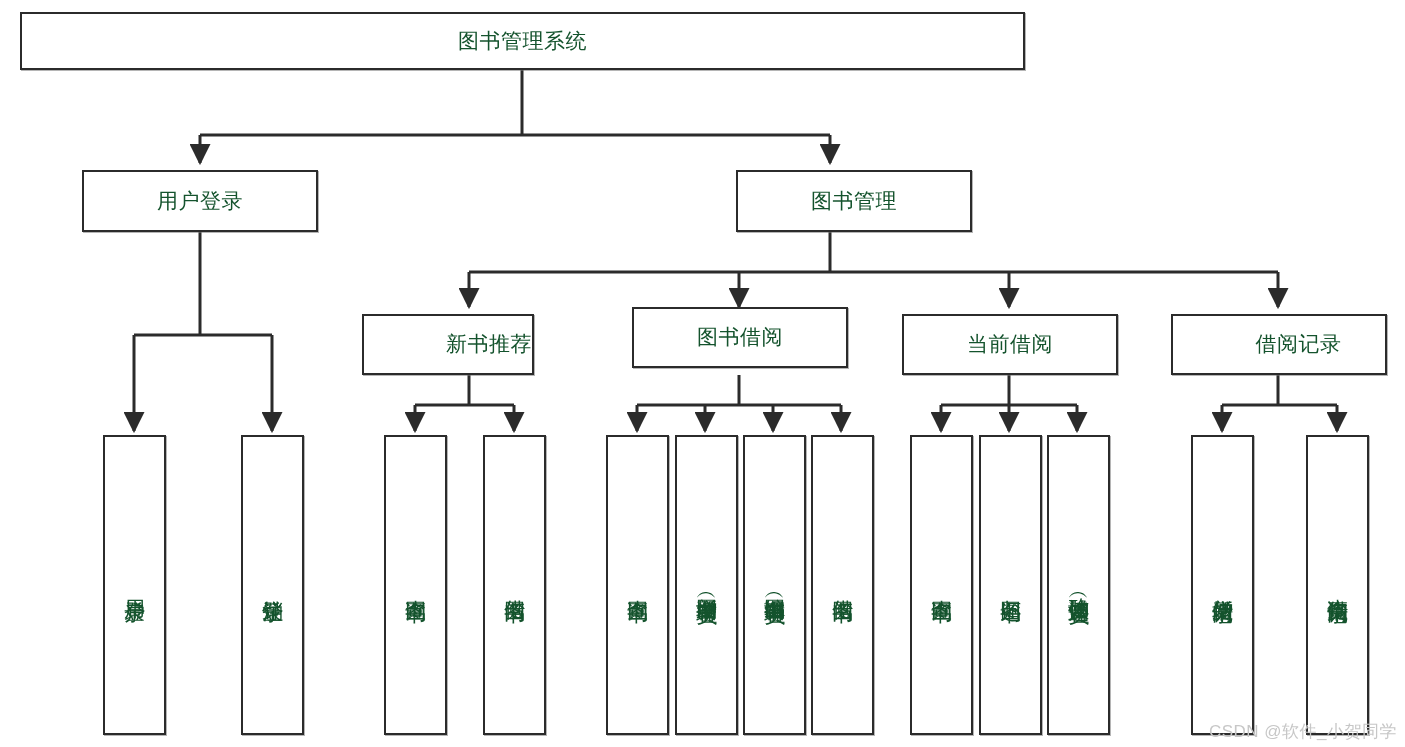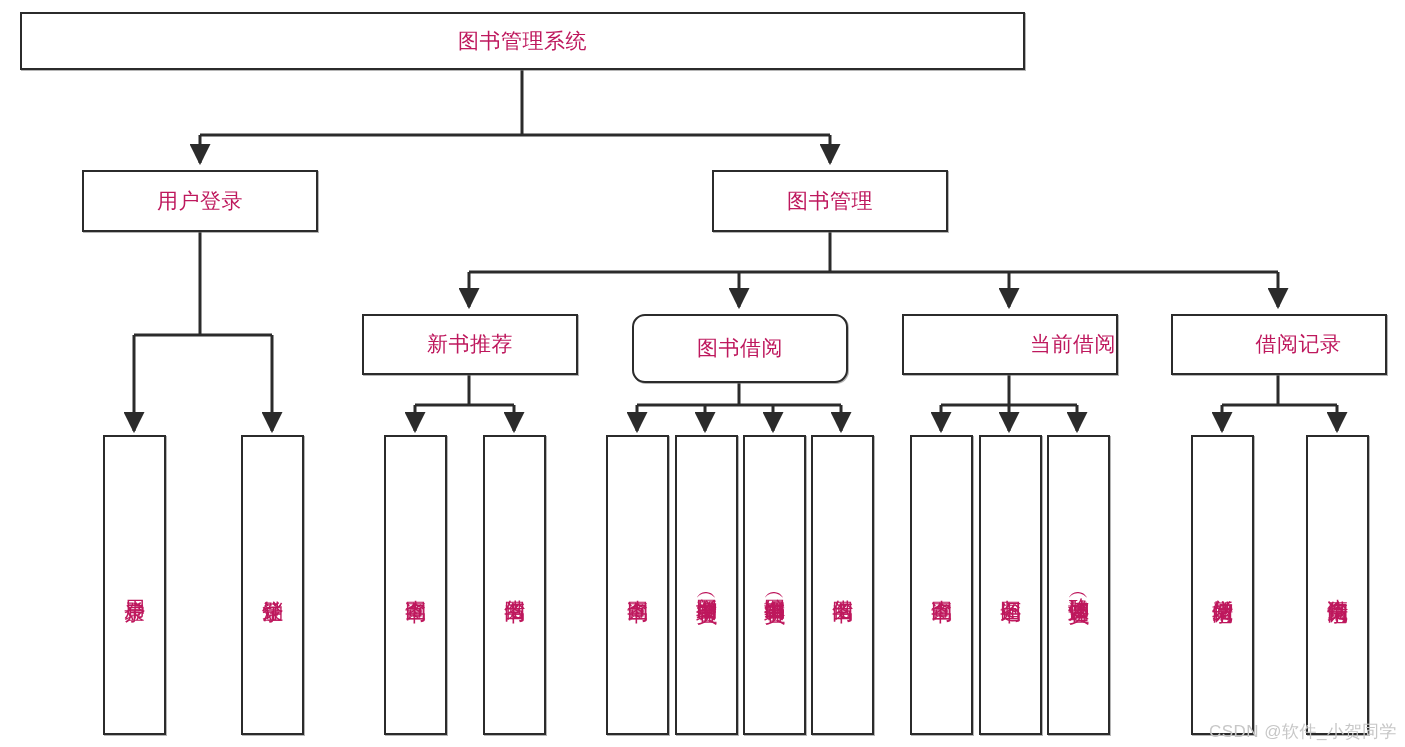--- a/index.html
+++ b/index.html
@@ -28,21 +28,21 @@
     pointer-events: none;
   }
   .node {
     position: absolute;
     box-sizing: border-box;
     border: 2px solid #2b2b2b;
     background: #ffffff;
     display: flex;
     align-items: center;
     justify-content: center;
-    color: #be185d;
+    color: #14532d;
     box-shadow: 1px 1px 0 rgba(120,120,120,0.55);
   }
   .node .lbl {
     display: block;
     text-align: center;
     line-height: 1.28;
     white-space: nowrap;
   }
   
   .node.horiz .lbl {
@@ -131,31 +131,31 @@
     </g>
   </svg>
 
   <div class="node horiz" style="left:20px; top:12px; width:1005px; height:58px;">
     <span class="lbl">图书管理系统</span>
   </div>
 
   <div class="node horiz" style="left:82px; top:170px; width:236px; height:62px;">
     <span class="lbl">用户登录</span>
   </div>
-  <div class="node horiz" style="left:712px; top:170px; width:236px; height:62px;">
+  <div class="node horiz" style="left:736px; top:170px; width:236px; height:62px;">
     <span class="lbl">图书管理</span>
   </div>
 
-  <div class="node horiz" style="left:362px; top:314px; width:216px; height:61px;">
+  <div class="node horiz" style="left:362px; top:314px; width:172px; height:61px;justify-content:flex-end;">
     <span class="lbl">新书推荐</span>
   </div>
-  <div class="node horiz" style="left:632px; top:314px; width:216px; height:69px;border-radius:13px;">
+  <div class="node horiz" style="left:632px; top:307px; width:216px; height:61px;">
     <span class="lbl">图书借阅</span>
   </div>
-  <div class="node horiz" style="left:902px; top:314px; width:216px; height:61px;justify-content:flex-end;">
+  <div class="node horiz" style="left:902px; top:314px; width:216px; height:61px;">
     <span class="lbl">当前借阅</span>
   </div>
   <div class="node horiz" style="left:1171px; top:314px; width:216px; height:61px;padding-left:39px;">
     <span class="lbl">借阅记录</span>
   </div>
 
   <div class="node vert" style="left:103px; top:435px; width:63px; height:300px;">
     <span class="lbl">用户登录</span>
   </div>
   <div class="node vert" style="left:241px; top:435px; width:63px; height:300px;">

